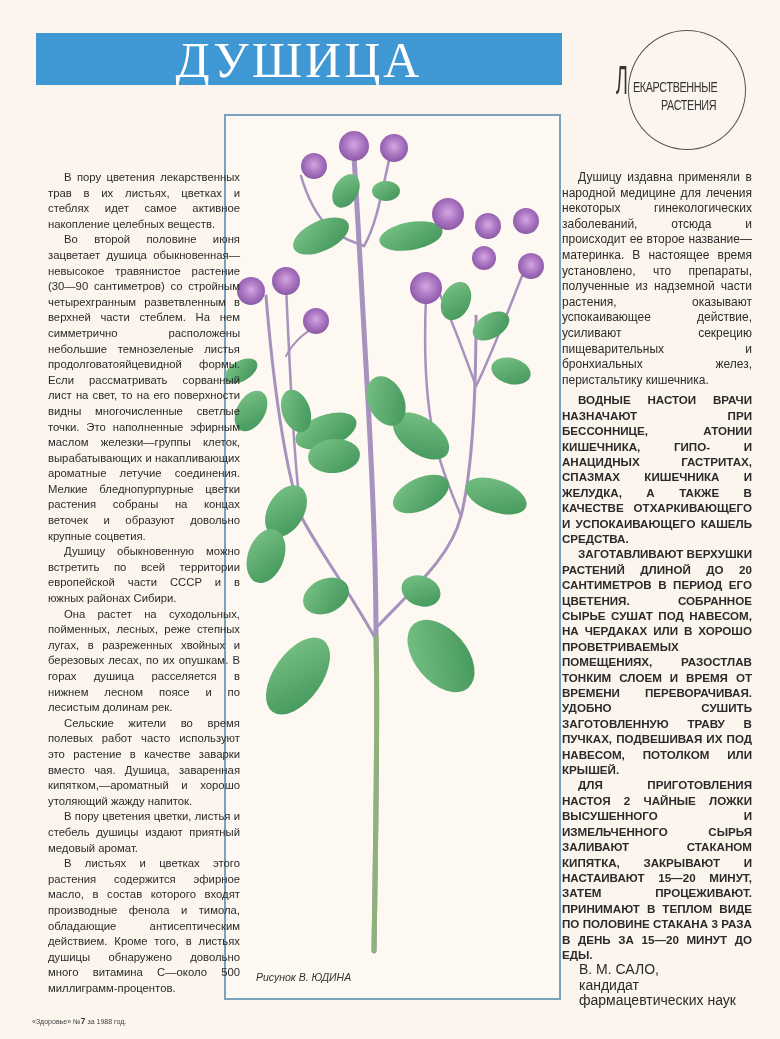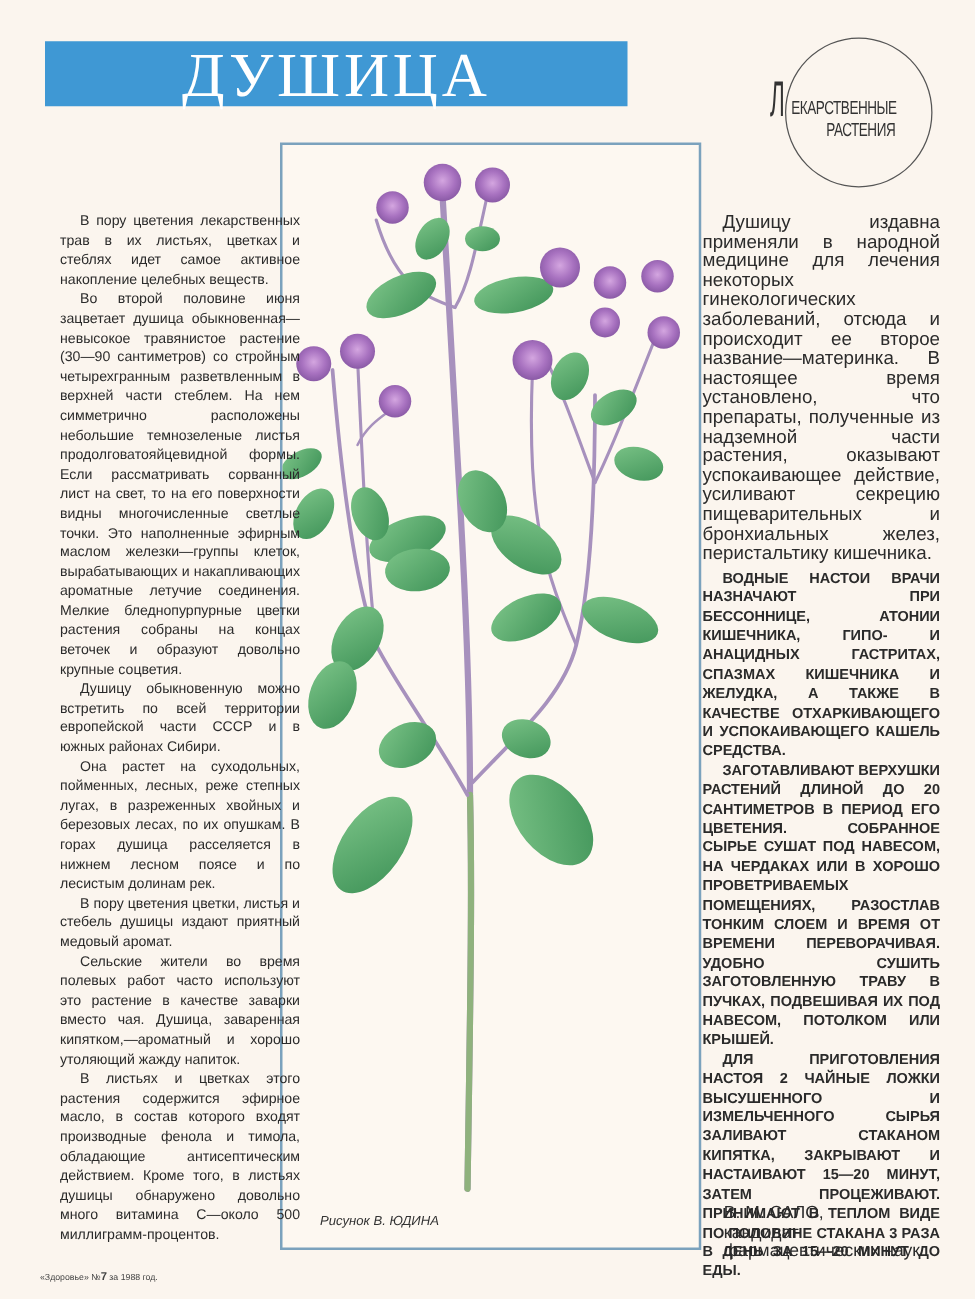--- a/index.html
+++ b/index.html
@@ -3,21 +3,21 @@
 <meta charset="utf-8">
 <style>
   html, body { margin: 0; padding: 0; }
   body {
     width: 780px; height: 1039px; position: relative; overflow: hidden;
     background: #fbf5ee;
     font-family: "Liberation Sans", sans-serif;
     color: #2a2a2a;
   }
   .title-bar {
-    position: absolute; left: 36px; top: 33px; width: 466px; height: 52px;
+    position: absolute; left: 36px; top: 33px; width: 526px; height: 52px;
     background: #3f98d4;
     display: flex; align-items: center; justify-content: center;
   }
   .title-text {
     font-family: "Liberation Serif", serif;
     color: #ffffff; font-size: 50px; letter-spacing: 3px; line-height: 1;
     margin-top: 2px;
   }
   .badge {
     position: absolute; left: 628px; top: 30px; width: 118px; height: 120px;
@@ -51,21 +51,21 @@
     position: absolute; left: 30px; top: 855px;
     font-style: italic; font-size: 10.5px; color: #333;
   }
   .col {
     position: absolute; font-size: 11.3px; line-height: 15.6px;
     text-align: justify; color: #2b2b2b;
   }
   .col p { margin: 0; text-indent: 16px; }
   .col-left { left: 48px; top: 170px; width: 192px; }
   .col-right { left: 562px; top: 170px; width: 190px; }
-  .col-right .plain p { font-size: 15px; }
+  .col-right .plain p { font-size: 12px; }
   .caps { margin-top: 4px; }
   .caps p {
     font-weight: bold; text-transform: none; font-size: 11.6px; line-height: 15.4px;
     letter-spacing: 0px; color: #2a2a2a;
   }
   .author {
     position: absolute; left: 579px; top: 962px; font-size: 14px; line-height: 15.5px; color: #2a2a2a;
   }
   .footer {
     position: absolute; left: 32px; top: 1016px; font-size: 7px; color: #444;
@@ -153,22 +153,22 @@
     </g>
   </svg>
   <span class="credit">Рисунок В. ЮДИНА</span>
 </div>
 
 <div class="col col-left">
   <p>В пору цветения лекарственных трав в их листьях, цветках и стеблях идет самое активное накопление целебных веществ.</p>
   <p>Во второй половине июня зацветает душица обыкновенная—невысокое травянистое растение (30—90 сантиметров) со стройным четырехгранным разветвленным в верхней части стеблем. На нем симметрично расположены небольшие темнозеленые листья продолговатояйцевидной формы. Если рассматривать сорванный лист на свет, то на его поверхности видны многочисленные светлые точки. Это наполненные эфирным маслом железки—группы клеток, вырабатывающих и накапливающих ароматные летучие соединения. Мелкие бледнопурпурные цветки растения собраны на концах веточек и образуют довольно крупные соцветия.</p>
   <p>Душицу обыкновенную можно встретить по всей территории европейской части СССР и в южных районах Сибири.</p>
   <p>Она растет на суходольных, пойменных, лесных, реже степных лугах, в разреженных хвойных и березовых лесах, по их опушкам. В горах душица расселяется в нижнем лесном поясе и по лесистым долинам рек.</p>
+  <p>Сельские жители во время полевых работ часто используют это растение в качестве заварки вместо чая. Душица, заваренная кипятком,—ароматный и хорошо утоляющий жажду напиток.</p>
   <p>В пору цветения цветки, листья и стебель душицы издают приятный медовый аромат.</p>
-  <p>Сельские жители во время полевых работ часто используют это растение в качестве заварки вместо чая. Душица, заваренная кипятком,—ароматный и хорошо утоляющий жажду напиток.</p>
   <p>В листьях и цветках этого растения содержится эфирное масло, в состав которого входят производные фенола и тимола, обладающие антисептическим действием. Кроме того, в листьях душицы обнаружено довольно много витамина С—около 500 миллиграмм-процентов.</p>
 </div>
 
 <div class="col col-right">
   <div class="plain">
     <p>Душицу издавна применяли в народной медицине для лечения некоторых гинекологических заболеваний, отсюда и происходит ее второе название—материнка. В настоящее время установлено, что препараты, полученные из надземной части растения, оказывают успокаивающее действие, усиливают секрецию пищеварительных и бронхиальных желез, перистальтику кишечника.</p>
   </div>
   <div class="caps">
     <p>ВОДНЫЕ НАСТОИ ВРАЧИ НАЗНАЧАЮТ ПРИ БЕССОННИЦЕ, АТОНИИ КИШЕЧНИКА, ГИПО- И АНАЦИДНЫХ ГАСТРИТАХ, СПАЗМАХ КИШЕЧНИКА И ЖЕЛУДКА, А ТАКЖЕ В КАЧЕСТВЕ ОТХАРКИВАЮЩЕГО И УСПОКАИВАЮЩЕГО КАШЕЛЬ СРЕДСТВА.</p>
     <p>ЗАГОТАВЛИВАЮТ ВЕРХУШКИ РАСТЕНИЙ ДЛИНОЙ ДО 20 САНТИМЕТРОВ В ПЕРИОД ЕГО ЦВЕТЕНИЯ. СОБРАННОЕ СЫРЬЕ СУШАТ ПОД НАВЕСОМ, НА ЧЕРДАКАХ ИЛИ В ХОРОШО ПРОВЕТРИВАЕМЫХ ПОМЕЩЕНИЯХ, РАЗОСТЛАВ ТОНКИМ СЛОЕМ И ВРЕМЯ ОТ ВРЕМЕНИ ПЕРЕВОРАЧИВАЯ. УДОБНО СУШИТЬ ЗАГОТОВЛЕННУЮ ТРАВУ В ПУЧКАХ, ПОДВЕШИВАЯ ИХ ПОД НАВЕСОМ, ПОТОЛКОМ ИЛИ КРЫШЕЙ.</p>

